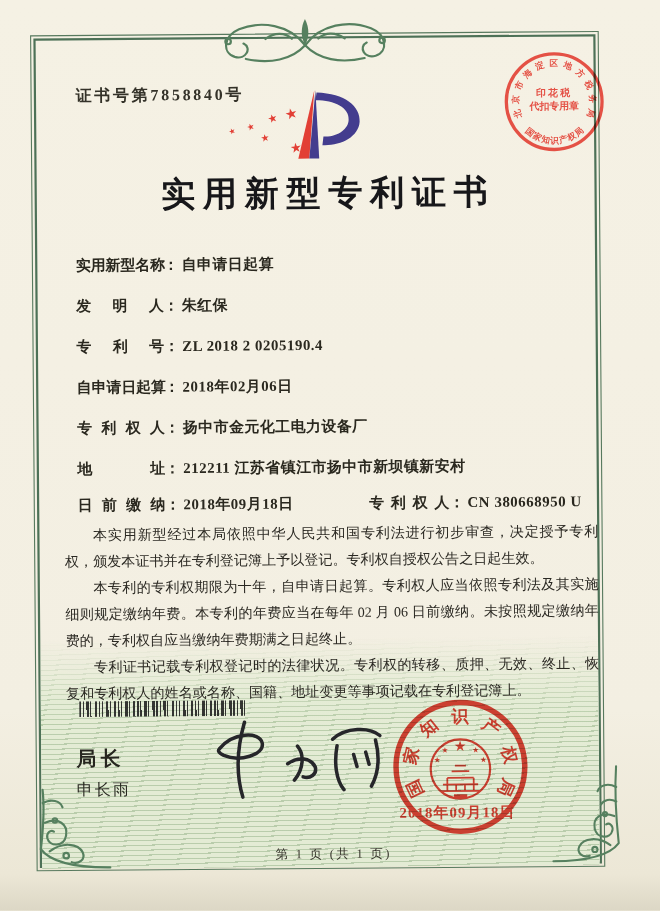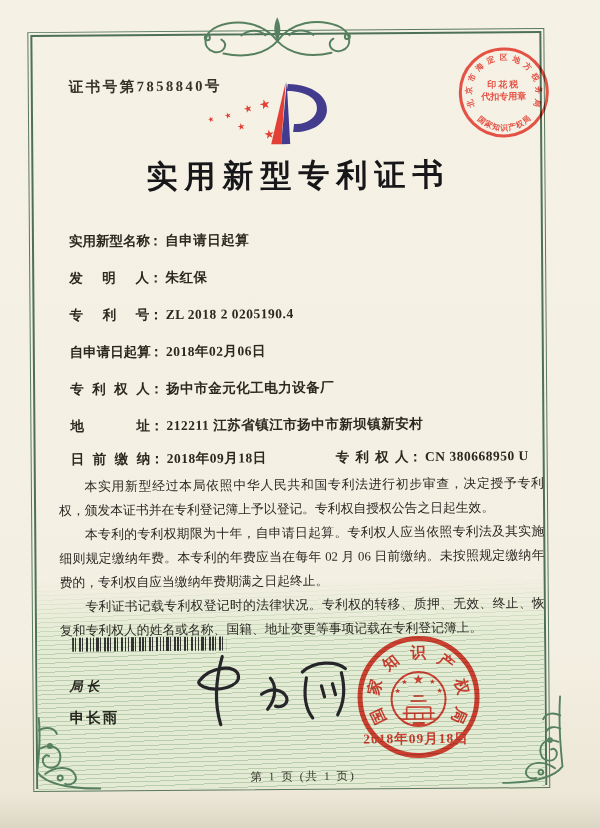--- a/index.html
+++ b/index.html
@@ -56,22 +56,22 @@
   .body-text p { text-indent:2em; }
 
   .barcode { position:absolute; left:70px; top:636px; width:154px; height:14px; opacity:.88;
     background:repeating-linear-gradient(90deg,
       #1c1c1c 0 1.5px, transparent 1.5px 3px,
       #1c1c1c 3px 4px, transparent 4px 6.5px,
       #1c1c1c 6.5px 9px, transparent 9px 10px,
       #1c1c1c 10px 11px, transparent 11px 14px,
       #1c1c1c 14px 16px, transparent 16px 17.5px); }
 
-  .director-title { position:absolute; left:67px; top:676px; font-size:13px; font-weight:bold; letter-spacing:4px; color:#26261f;font-style:italic; }
-  .director-name  { position:absolute; left:67px; top:707px; font-size:14.5px; font-weight:bold; letter-spacing:2px; color:#26261f; }
+  .director-title { position:absolute; left:67px; top:676px; font-size:18px; font-weight:bold; letter-spacing:4px; color:#26261f; }
+  .director-name  { position:absolute; left:67px; top:707px; font-size:14.5px; font-weight:normal; letter-spacing:2px; color:#26261f; }
 
   .signature { position:absolute; left:180px; top:642px; }
   .signature path { stroke:#26262a; stroke-width:3.2; fill:none; stroke-linecap:round; stroke-linejoin:round; }
 
   .seal { position:absolute; left:351px; top:632px; mix-blend-mode:multiply; opacity:.95; }
   .taxstamp { position:absolute; left:456px; top:44px; mix-blend-mode:multiply; opacity:.88; }
 
   .footer { position:absolute; left:0; top:769px; width:100%; text-align:center;
             font-size:11.5px; letter-spacing:2px; color:#36342b; }
 </style>

